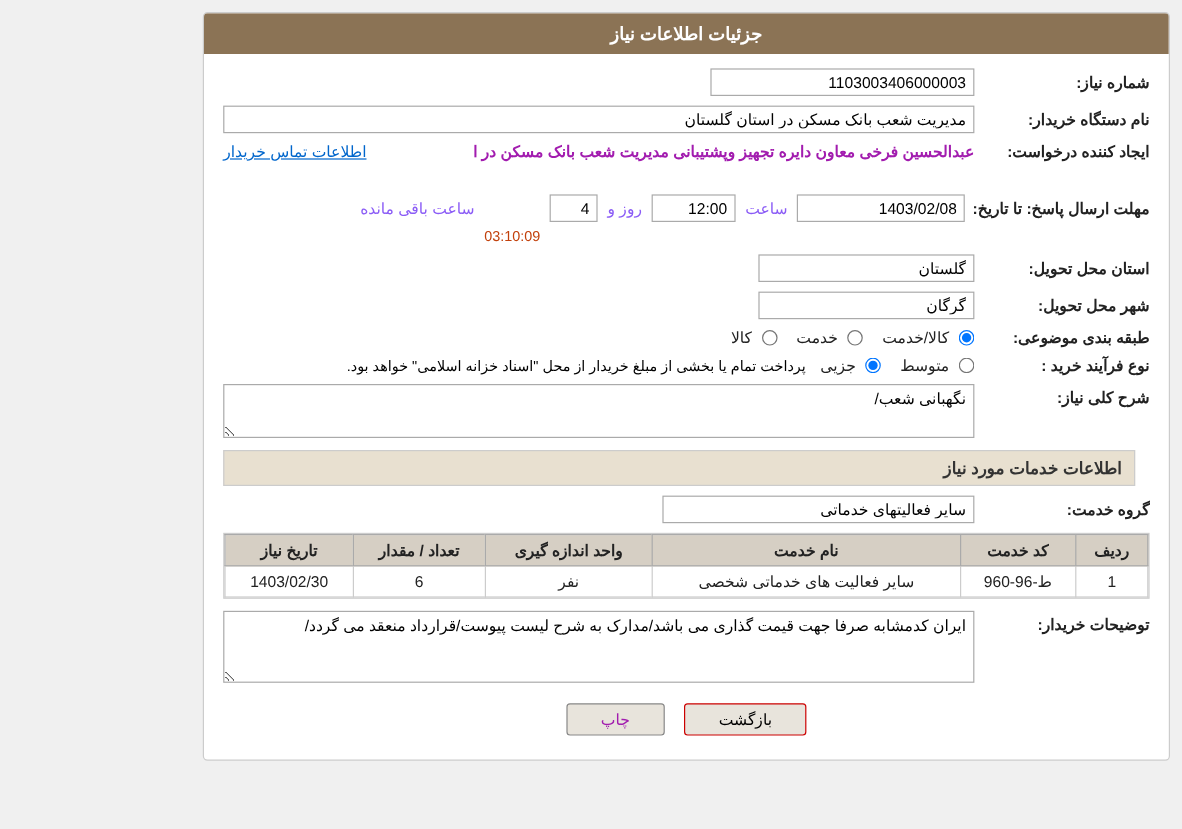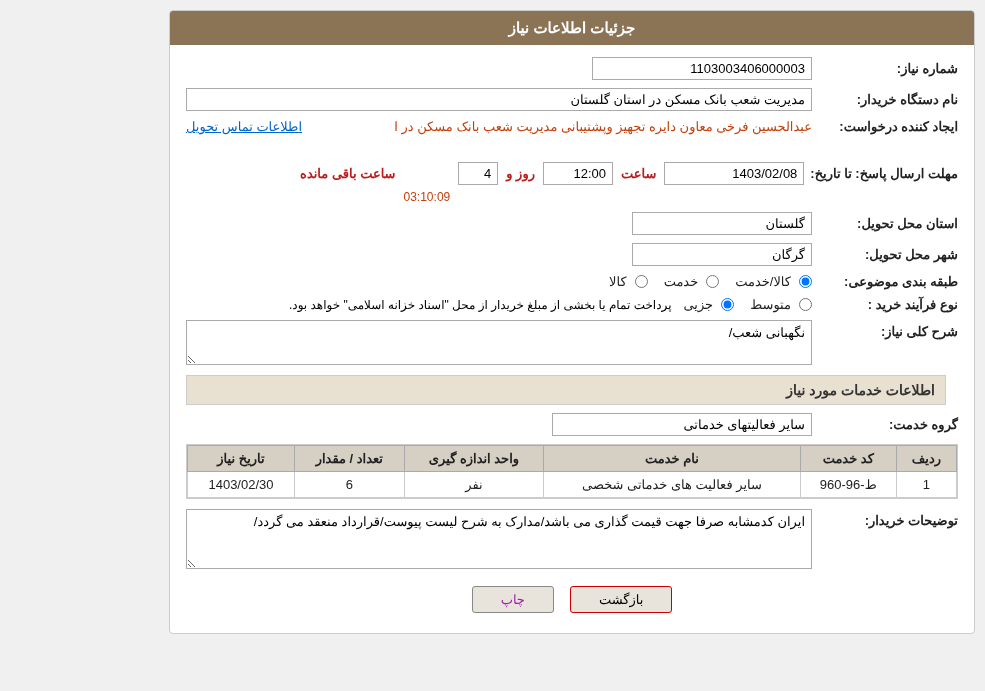--- a/index.html
+++ b/index.html
@@ -66,22 +66,21 @@
     .input-date {
       width: 140px;
     }
     .link-blue {
       color: #0066cc;
       text-decoration: underline;
       cursor: pointer;
     }
     .inline-label {
       white-space: nowrap;
-      color: #b91c1c;
-      font-weight: bold;
+      color: #8b5cf6;
     }
     .radio-group {
       display: flex;
       align-items: center;
       gap: 16px;
       direction: rtl;
     }
     .radio-item {
       display: flex;
       align-items: center;
@@ -206,22 +205,22 @@
         <div class="label-cell">نام دستگاه خریدار:</div>
         <div class="value-cell">
           <input class="input-box input-full" type="text" readonly="" value="مدیریت شعب بانک مسکن در استان گلستان" style="">
 
         </div>
       </div>
 
       <div class="form-row">
         <div class="label-cell">ایجاد کننده درخواست:</div>
         <div class="value-cell" style="flex-wrap:wrap; gap:4px;">
-          <span style="flex:1; color:#c2410c;">عبدالحسین فرخی معاون دایره تجهیز وپشتیبانی مدیریت شعب بانک مسکن در ا</span>
-          <span class="link-blue">اطلاعات تماس تحویل</span>
+          <span style="flex:1; color:#a21caf;font-weight:bold;">عبدالحسین فرخی معاون دایره تجهیز وپشتیبانی مدیریت شعب بانک مسکن در ا</span>
+          <span class="link-blue">اطلاعات تماس خریدار</span>
         </div>
       </div>
 
       <div class="form-row">
         <div class="label-cell">مهلت ارسال پاسخ: تا تاریخ:</div>
         <div class="value-cell" style="flex-wrap:wrap; gap:8px; align-items:center;">
           <input class="input-box input-date" type="text" value="1403/02/08" readonly="" style="">
           <span class="inline-label">ساعت</span>
           <input class="input-box" style="width: 70px;" type="text" value="12:00" readonly="">
           <span class="inline-label">روز و</span>

